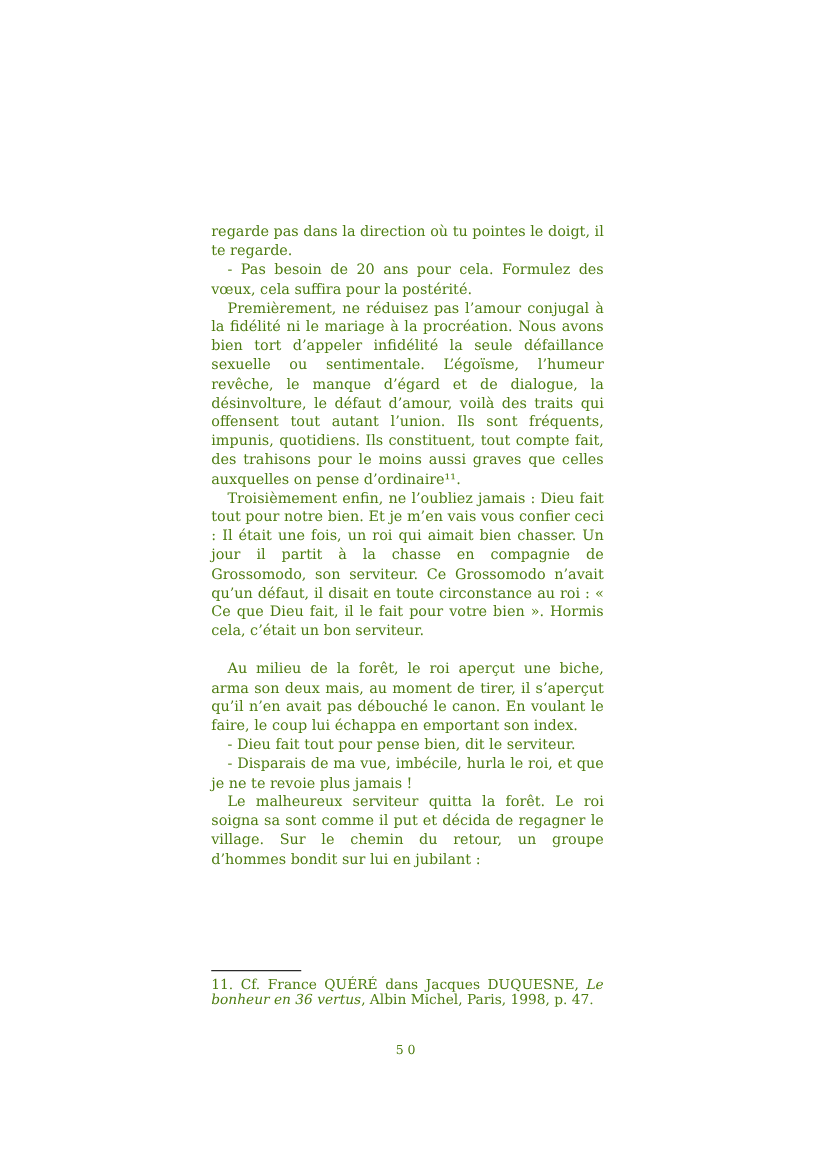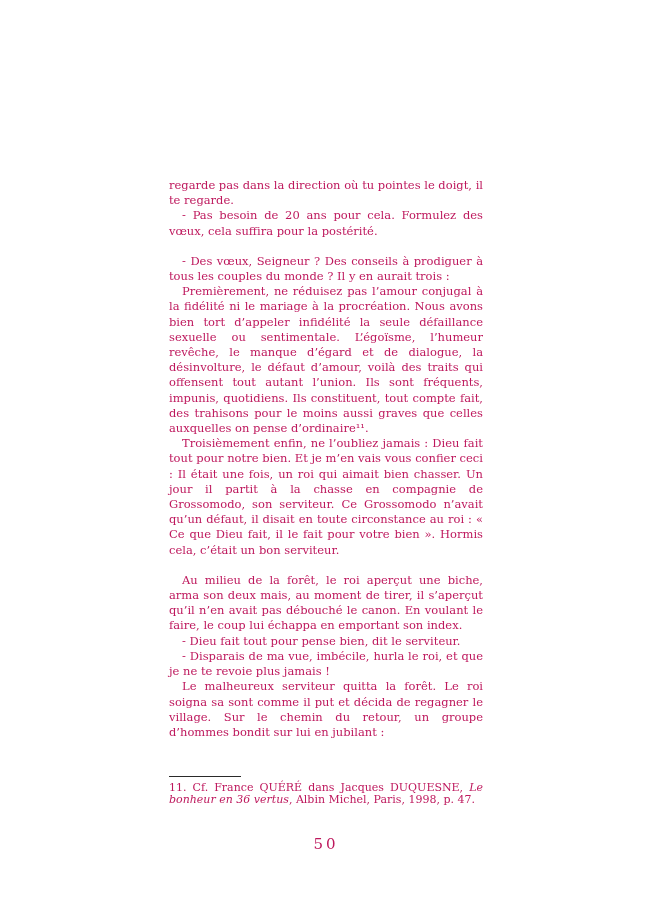--- a/index.html
+++ b/index.html
@@ -7,21 +7,21 @@
     padding: 0;
     background: #ffffff;
   }
   .page {
     position: relative;
     width: 650px;
     height: 920px;
     background: #ffffff;
     overflow: hidden;
     font-family: "DejaVu Serif", "Liberation Serif", serif;
-    color: #be185d;
+    color: #4d7c0f;
   }
   .text-block {
     position: absolute;
     left: 169px;
     top: 178px;
     width: 314px;
     font-size: 11.5px;
     line-height: 15.2px;
     text-align: justify;
   }
@@ -55,33 +55,32 @@
   }
   .italic {
     font-style: italic;
   }
   .page-number {
     position: absolute;
     left: 169px;
     top: 835px;
     width: 314px;
     text-align: center;
-    font-size: 15px;
+    font-size: 10px;
     letter-spacing: 3px;
   }
 </style>
 </head>
 <body>
 
 <div class="page">
 
   <div class="text-block">
     <p class="para">regarde pas dans la direction où tu pointes le doigt, il te regarde.</p>
     <p class="para indent">- Pas besoin de 20 ans pour cela. Formulez des vœux, cela suffira pour la postérité.</p>
-    <p class="para indent gap">- Des vœux, Seigneur ? Des conseils à prodiguer à tous les couples du monde ? Il y en aurait trois :</p>
     <p class="para indent">Premièrement, ne réduisez pas l’amour conjugal à la fidélité ni le mariage à la procréation. Nous avons bien tort d’appeler infidélité la seule défaillance sexuelle ou sentimentale. L’égoïsme, l’humeur revêche, le manque d’égard et de dialogue, la désinvolture, le défaut d’amour, voilà des traits qui offensent tout autant l’union. Ils sont fréquents, impunis, quotidiens. Ils constituent, tout compte fait, des trahisons pour le moins aussi graves que celles auxquelles on pense d’ordinaire¹¹.</p>
     <p class="para indent">Troisièmement enfin, ne l’oubliez jamais : Dieu fait tout pour notre bien. Et je m’en vais vous confier ceci : Il était une fois, un roi qui aimait bien chasser. Un jour il partit à la chasse en compagnie de Grossomodo, son serviteur. Ce Grossomodo n’avait qu’un défaut, il disait en toute circonstance au roi : « Ce que Dieu fait, il le fait pour votre bien ». Hormis cela, c’était un bon serviteur.</p>
     <p class="para indent gap">Au milieu de la forêt, le roi aperçut une biche, arma son deux mais, au moment de tirer, il s’aperçut qu’il n’en avait pas débouché le canon. En voulant le faire, le coup lui échappa en emportant son index.</p>
     <p class="para indent">- Dieu fait tout pour pense bien, dit le serviteur.</p>
     <p class="para indent">- Disparais de ma vue, imbécile, hurla le roi, et que je ne te revoie plus jamais !</p>
     <p class="para indent">Le malheureux serviteur quitta la forêt. Le roi soigna sa sont comme il put et décida de regagner le village. Sur le chemin du retour, un groupe d’hommes bondit sur lui en jubilant :</p>
   </div>
 
   <div class="footnote-area">
     <div class="footnote-rule"></div>

